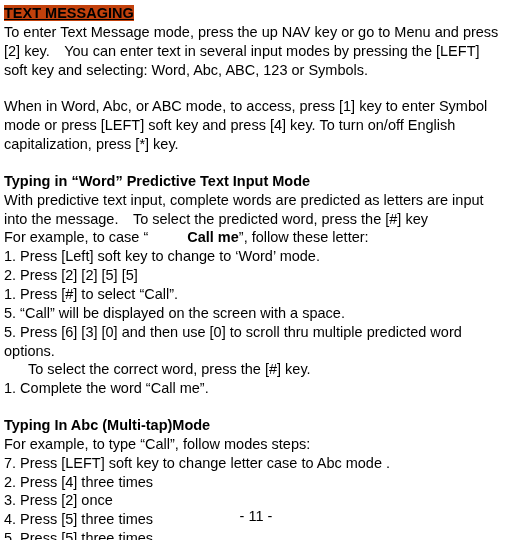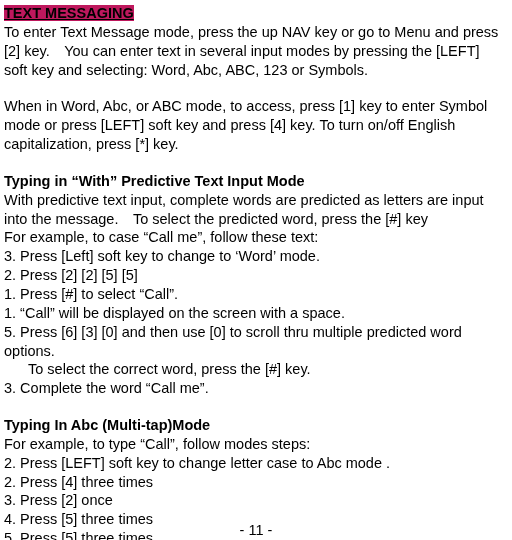--- a/index.html
+++ b/index.html
@@ -12,62 +12,63 @@
     height: 540px;
     box-sizing: border-box;
     padding: 4px 8px 0 4px;
     color: #000;
     background: #fff;
     position: relative;
   }
   .title {
     font-weight: bold;
     text-decoration: underline;
-    background: #be185d;
+    background: #c2410c;
     display: inline;
   }
   .section-head {
     font-weight: bold;
   }
   .bold-inline {
-    font-weight: normal;
+    font-weight: bold;
+    margin-left: 39px;
   }
   .page-num {
     position: absolute;
-    bottom: 0;
+    bottom: 14px;
     width: 100%;
     text-align: center;
     left: 0;
     font-size: 14.5px;
   }
   p { margin: 0; }
   .block { margin: 0; }
   .spacer { height: 18px; }
   .indent { padding-left: 24px; }
 </style>
 </head>
 <body>
 
 <p><span class="title">TEXT MESSAGING</span></p>
 <p class="block">To enter Text Message mode, press the up NAV key or go to Menu and press [2] key. You can enter text in several input modes by pressing the [LEFT] soft key and selecting: Word, Abc, ABC, 123 or Symbols.</p>
 <div class="spacer"></div>
 <p class="block">When in Word, Abc, or ABC mode, to access, press [1] key to enter Symbol mode or press [LEFT] soft key and press [4] key. To turn on/off English capitalization, press [*] key.</p>
 <div class="spacer"></div>
-<p class="section-head">Typing in “With” Predictive Text Input Mode</p>
+<p class="section-head">Typing in “Word” Predictive Text Input Mode</p>
 <p class="block">With predictive text input, complete words are predicted as letters are input into the message. To select the predicted word, press the [#] key</p>
-<p class="block"><span>For example, to case “</span><span class="bold-inline">Call me</span><span>”, follow these text:</span></p>
-<p>3. Press [Left] soft key to change to ‘Word’ mode.</p>
+<p class="block"><span>For example, to case “</span><span class="bold-inline">Call me</span><span>”, follow these letter:</span></p>
+<p>1. Press [Left] soft key to change to ‘Word’ mode.</p>
 <p>2. Press [2] [2] [5] [5]</p>
 <p>1. Press [#] to select “Call”.</p>
-<p>1. “Call” will be displayed on the screen with a space.</p>
+<p>5. “Call” will be displayed on the screen with a space.</p>
 <p>5. Press [6] [3] [0] and then use [0] to scroll thru multiple predicted word options.</p>
 <p class="indent">To select the correct word, press the [#] key.</p>
-<p>3. Complete the word “Call me”.</p>
+<p>1. Complete the word “Call me”.</p>
 <div class="spacer"></div>
 <p class="section-head">Typing In Abc (Multi-tap)Mode</p>
 <p class="block">For example, to type “Call”, follow modes steps:</p>
-<p>2. Press [LEFT] soft key to change letter case to Abc mode .</p>
+<p>7. Press [LEFT] soft key to change letter case to Abc mode .</p>
 <p>2. Press [4] three times</p>
 <p>3. Press [2] once</p>
 <p>4. Press [5] three times</p>
 <p>5. Press [5] three times</p>
 
 <div class="page-num">- 11 -</div>
 
 </body></html>

